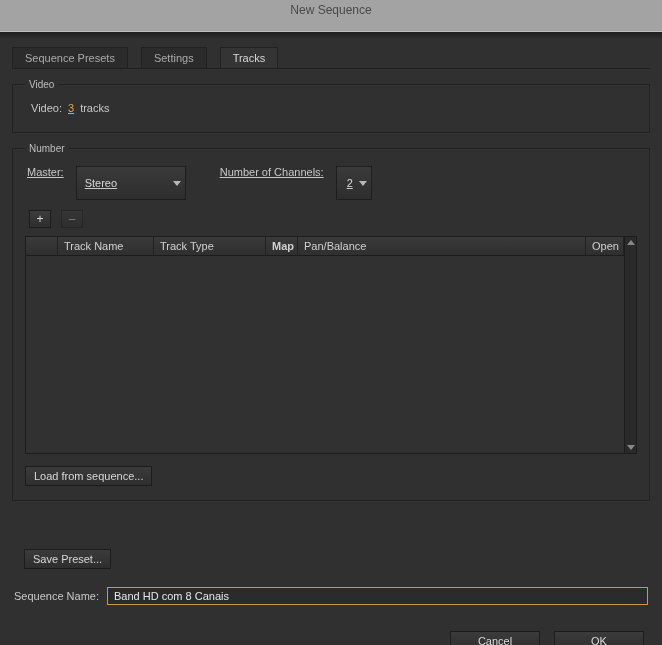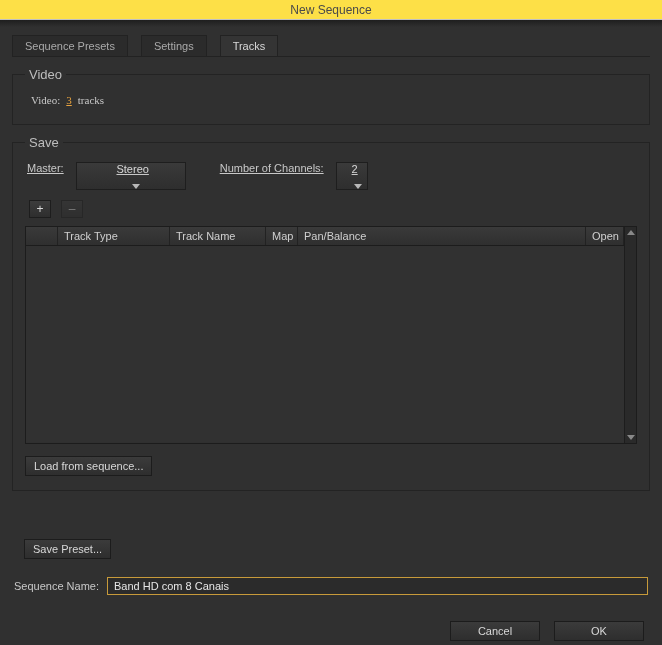--- a/index.html
+++ b/index.html
@@ -6,22 +6,22 @@
   body {
     font-family: Tahoma, Arial, sans-serif;
     font-size: 11px;
     background: #303030;
     color: #c8c8c8;
     width: 662px;
     height: 645px;
     overflow: hidden;
   }
   .titlebar {
-    height: 20px;
-    background: #fde047;
+    height: 32px;
+    background: #a3a3a3;
     color: #4a4a4a;
     text-align: center;
     line-height: 20px;
     font-size: 12px;
     border-bottom: 1px solid #c0c0c0;
   }
   .shadow-strip {
     height: 7px;
     background: linear-gradient(#1e1e1e,#303030);
   }
@@ -48,32 +48,32 @@
   }
   fieldset.group {
     border: 1px solid #232323;
     margin-top: 10px;
     padding: 10px 12px 14px 12px;
     position: relative;
   }
   fieldset.group > legend {
     padding: 0 4px;
     color: #bdbdbd;
-    font-size: 13px;
-  }
-  .video-row { display:flex; align-items:center; gap:6px; padding:2px 0 4px 6px;font-family:Liberation Serif, serif;}
+    font-size: 10px;
+  }
+  .video-row { display:flex; align-items:center; gap:6px; padding:2px 0 4px 6px;}
   .video-row .value { color:#e8a33e; text-decoration: underline; }
   .audio-row { display:flex; align-items:flex-start; gap:12px; padding:2px 0 10px 2px;text-decoration:underline;}
   .label { color:#c8c8c8; }
   .dropdown {
     display:flex; align-items:center; justify-content:space-between;
     background: linear-gradient(#3a3a3a,#2e2e2e);
     border:1px solid #1e1e1e;
-    height:28px; padding:0 4px 0 8px; min-width:110px;
-    color:#d8d8d8; font-size:11px;flex-direction:column;
+    height:34px; padding:0 4px 0 8px; min-width:110px;
+    color:#d8d8d8; font-size:11px;
   }
   .dropdown.small { min-width:32px; padding:0 4px 0 10px; }
   .chev { width:0;height:0;border-left:4px solid transparent;border-right:4px solid transparent;border-top:5px solid #b8b8b8; margin-left:6px;}
   .icon-btn-row { display:flex; gap:10px; padding:0 0 8px 4px;}
   .icon-btn {
     width:22px;height:18px;
     background: linear-gradient(#3c3c3c,#2e2e2e);
     border:1px solid #1d1d1d;
     display:flex;align-items:center;justify-content:center;
     color:#d8d8d8; font-size:12px;
@@ -90,21 +90,21 @@
   .th {
     border-right:1px solid #222;
     padding:3px 6px;
     font-size:11px;
     color:#d0d0d0;
     white-space:nowrap;
   }
   .col-drag{width:32px;}
   .col-name{width:96px;}
   .col-type{width:112px;}
-  .col-map{width:32px;}
+  .col-map{width:32px;font-weight:bold;}
   .col-pan{flex:1;}
   .col-open{width:38px;}
   .tbody{ height:calc(100% - 20px); background:#313131;}
   .vscroll {
     width:12px;
     background:#2a2a2a;
     border-left:1px solid #1d1d1d;
     position:relative;
   }
   .vscroll .arrow-up, .vscroll .arrow-down {
@@ -157,21 +157,21 @@
   <fieldset class="group">
     <legend>Video</legend>
     <div class="video-row">
       <span class="label">Video:</span>
       <span class="value">3</span>
       <span>tracks</span>
     </div>
   </fieldset>
 
   <fieldset class="group">
-    <legend>Save</legend>
+    <legend>Number</legend>
 
     <div class="audio-row">
       <span class="label">Master:</span>
       <div class="dropdown">
         <span>Stereo</span>
         <span class="chev"></span>
       </div>
       <span style="width:10px"></span>
       <span class="label">Number of Channels:</span>
       <div class="dropdown small">
@@ -186,22 +186,22 @@
       </div>
       <div class="icon-btn disabled">
         <span>–</span>
       </div>
     </div>
 
     <div class="track-table-wrap">
       <div class="track-table">
         <div class="thead">
           <div class="th col-drag"></div>
+          <div class="th col-name">Track Name</div>
           <div class="th col-type">Track Type</div>
-          <div class="th col-name">Track Name</div>
           <div class="th col-map">Map</div>
           <div class="th col-pan">Pan/Balance</div>
           <div class="th col-open">Open</div>
         </div>
         <div class="tbody"></div>
       </div>
       <div class="vscroll">
         <div class="arrow-up"></div>
         <div class="arrow-down"></div>
       </div>

